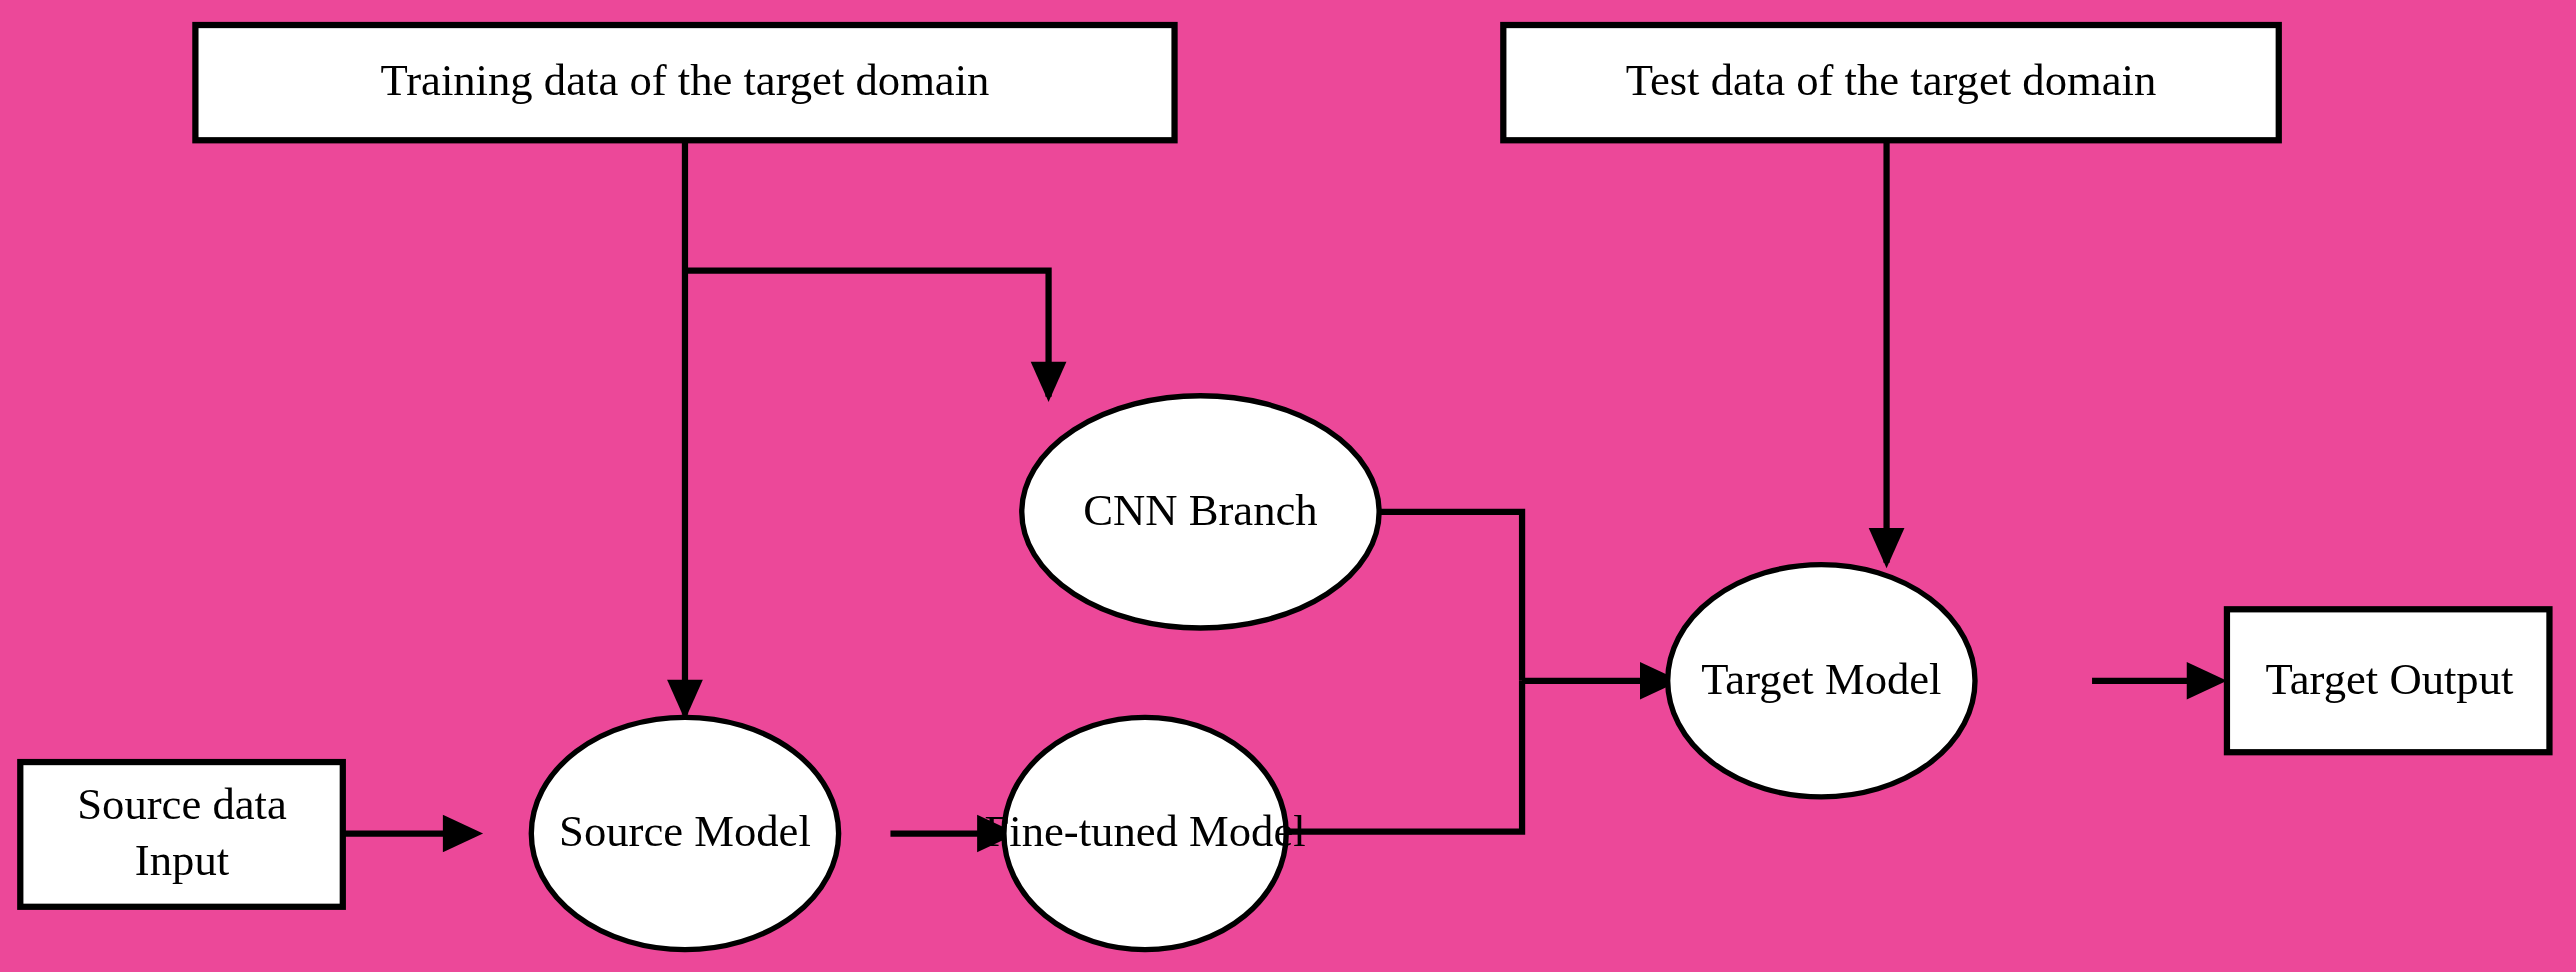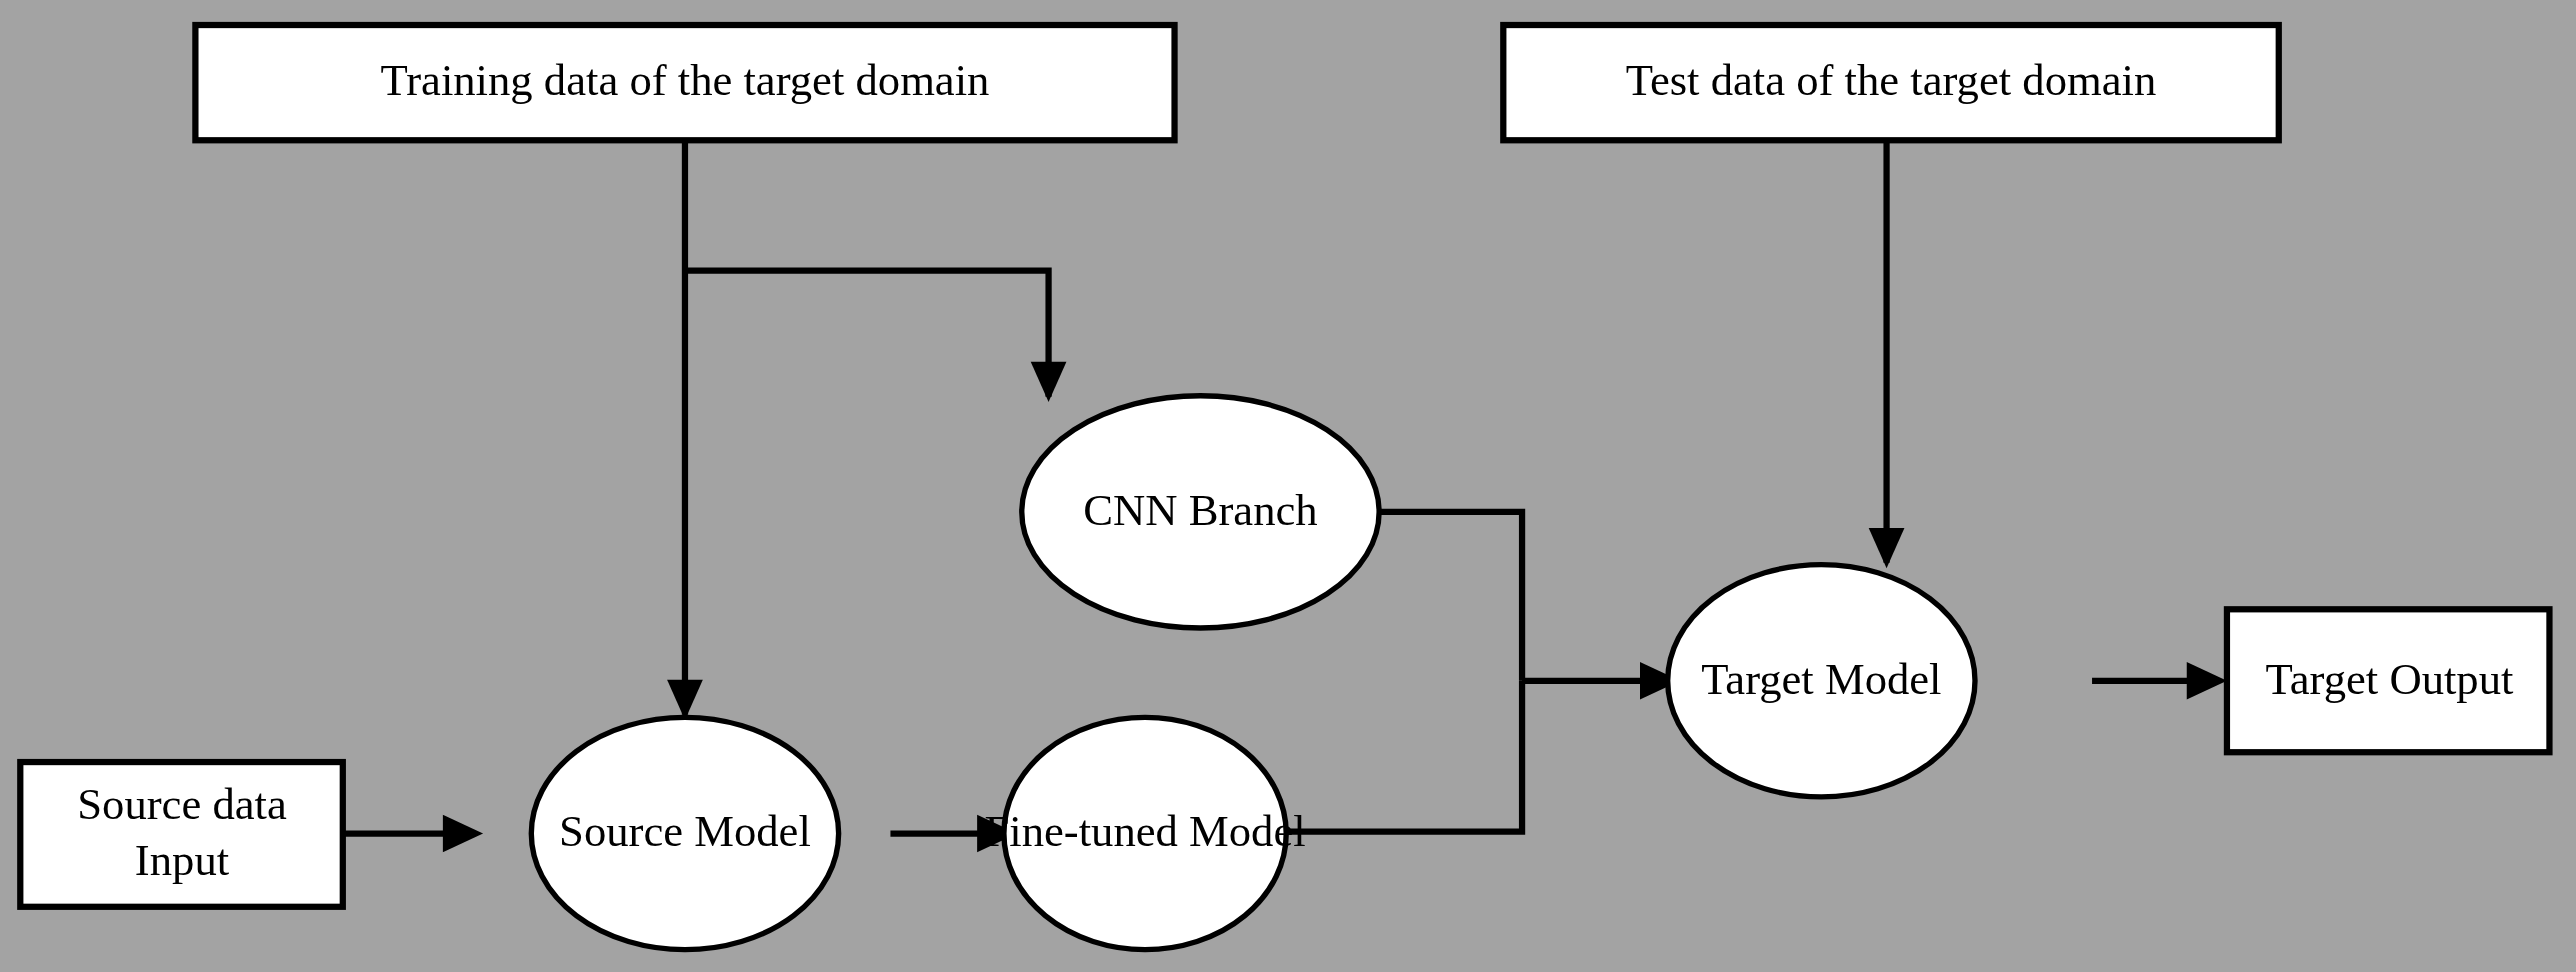--- a/index.html
+++ b/index.html
@@ -11,21 +11,21 @@
   body {
     width: 2576px;
     height: 972px;
     overflow: hidden;
     font-family: "Liberation Serif", "DejaVu Serif", serif;
   }
   #diagram-root {
     position: relative;
     width: 2576px;
     height: 972px;
-    background: #a3a3a3;
+    background: #ec4899;
   }
   svg#flow-svg {
     position: absolute;
     left: 0;
     top: 0;
     width: 2576px;
     height: 972px;
     display: block;
   }
   .node-shape {

